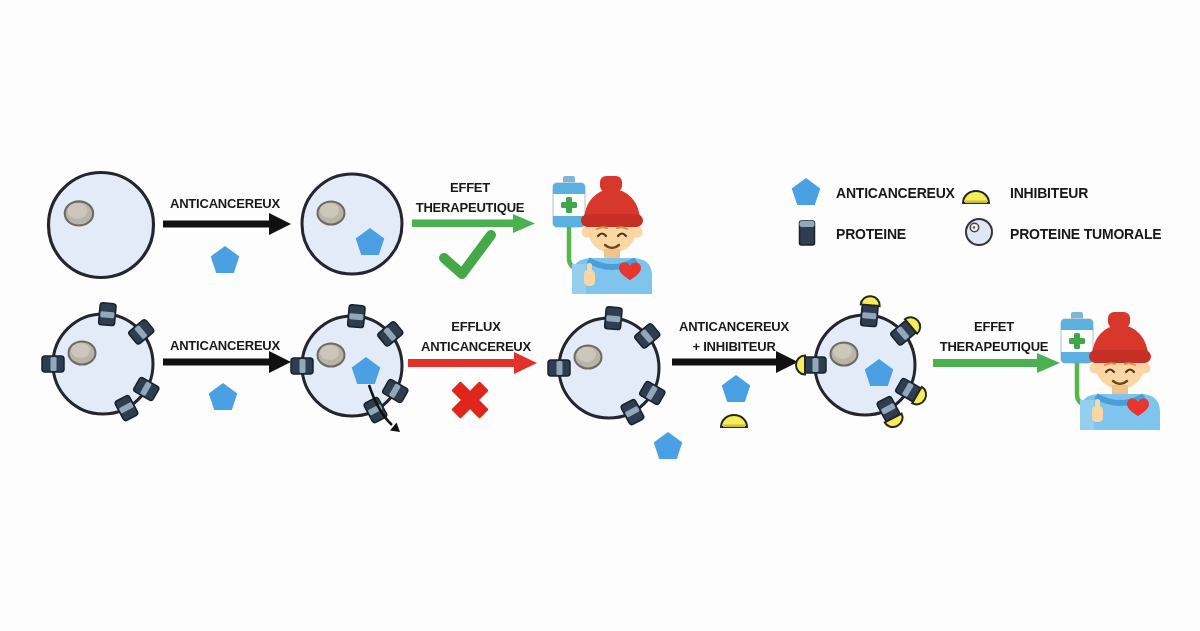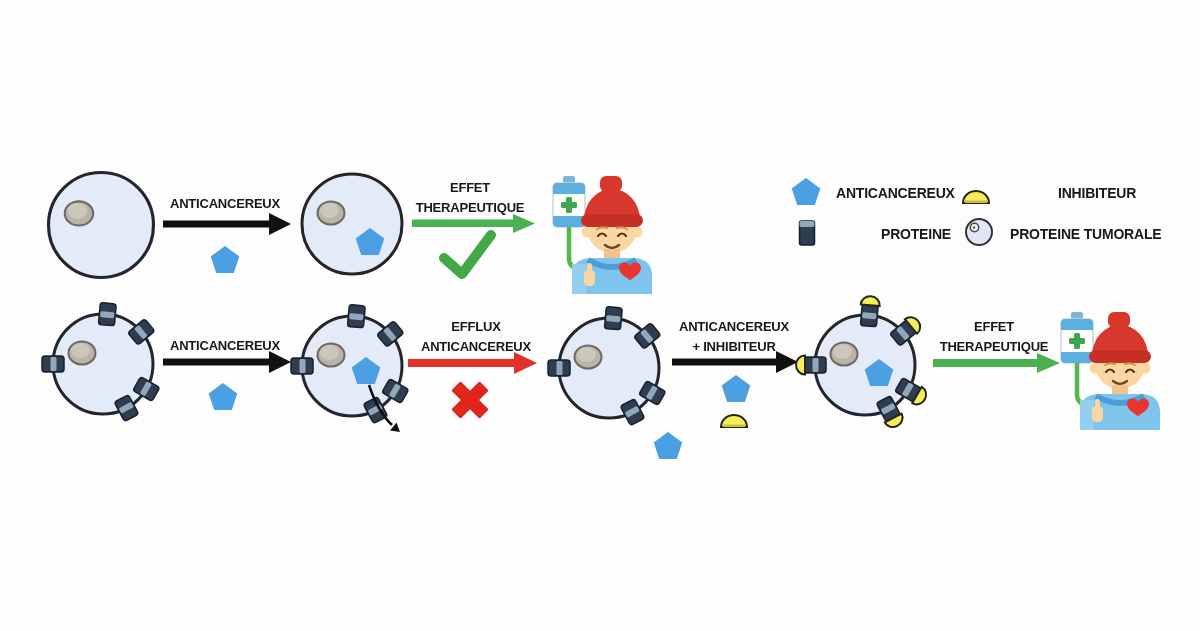--- a/index.html
+++ b/index.html
@@ -222,22 +222,22 @@
   </svg>
 
   <div class="lbl center" style="left:225px;top:194px;">ANTICANCEREUX</div>
 
   <div class="lbl center" style="left:470px;top:178px;">
     <span style="display:block">EFFET</span>
     <span style="display:block">THERAPEUTIQUE</span>
   </div>
 
   <div class="lbl legend" style="left:836px;top:185px;">ANTICANCEREUX</div>
-  <div class="lbl legend" style="left:1058px;top:185px;">INHIBITEUR</div>
-  <div class="lbl legend" style="left:836px;top:226px;margin-left:45px;">PROTEINE</div>
+  <div class="lbl legend" style="left:1010px;top:185px;">INHIBITEUR</div>
+  <div class="lbl legend" style="left:836px;top:226px;">PROTEINE</div>
   <div class="lbl legend" style="left:1010px;top:226px;">PROTEINE TUMORALE</div>
 
   <div class="lbl center" style="left:225px;top:336px;">ANTICANCEREUX</div>
 
   <div class="lbl center" style="left:476px;top:317px;">
     <span style="display:block">EFFLUX</span>
     <span style="display:block">ANTICANCEREUX</span>
   </div>
 
   <div class="lbl center" style="left:734px;top:317px;">

